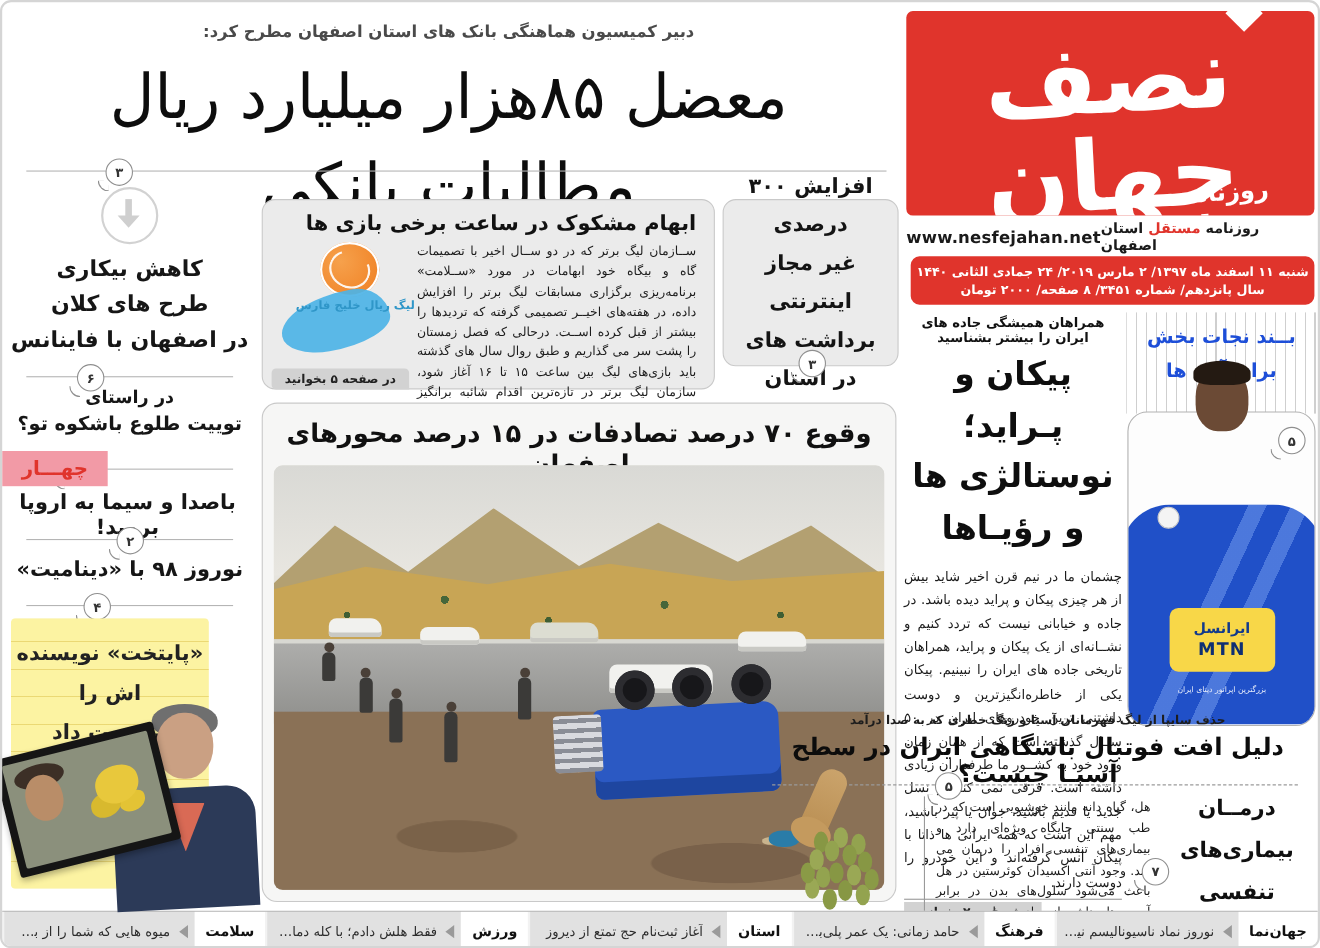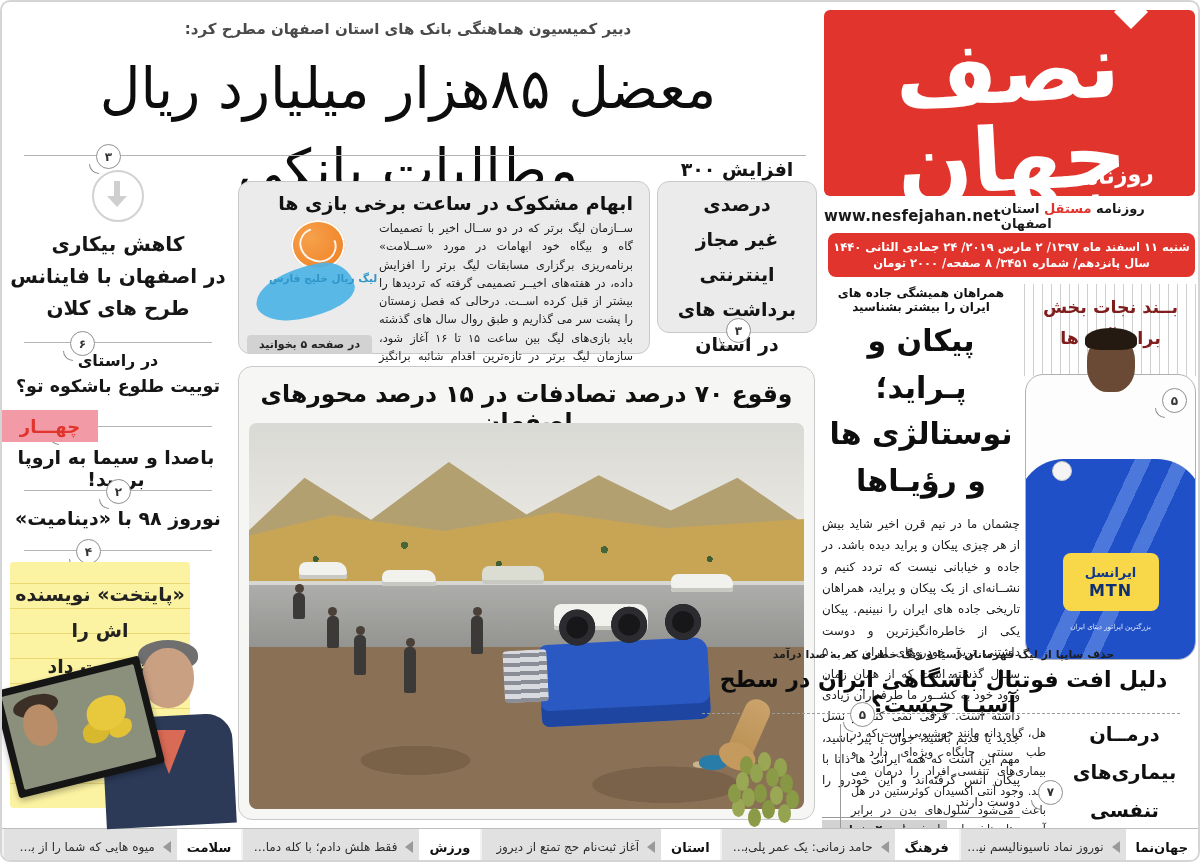--- a/index.html
+++ b/index.html
@@ -93,21 +93,21 @@
   
   .pride{left:820px;top:284px;width:198px;}
   .pr-kicker{font-size:12px;font-weight:bold;color:#111;text-align:center;}
   .pr-head{font-size:30px;font-weight:bold;color:#0e0e0e;text-align:center;line-height:1.55;margin-top:4px;}
   .pr-body{margin-top:10px;font-size:12px;line-height:1.78;text-align:justify;color:#1b1b1b;}
   .pr-foot{margin-top:4px;border-top:1px solid #9a9a9a;padding-top:0;text-align:left;}
   .chip2{display:inline-block;background:#d2d2d2;font-size:11px;font-weight:bold;color:#222;padding:3px 12px;border-radius:0 0 4px 4px;}
   
   .est{left:1022px;top:282px;width:173px;height:380px;}
   .stripes{position:absolute;left:0;right:0;top:0;height:92px;background:repeating-linear-gradient(90deg,#cfcfcf 0 1px,transparent 1px 9px);}
-  .est-head{position:absolute;left:0;right:0;top:8px;font-size:17.5px;font-weight:bold;color:#7f1d1d;text-align:center;line-height:1.75;}
+  .est-head{position:absolute;left:0;right:0;top:8px;font-size:17.5px;font-weight:bold;color:#1d4ed8;text-align:center;line-height:1.75;}
   .est-frame{position:absolute;left:1px;right:1px;top:90px;bottom:4px;border:1.6px solid #b2b2b2;border-radius:18px;overflow:hidden;background:#fdfdfd;}
   .p-head{position:absolute;left:50%;top:50px;width:48px;height:58px;margin-left:-24px;background:#6b4a35;border-radius:46% 46% 42% 42%;z-index:3;}
   .p-hair{position:absolute;left:50%;top:44px;width:52px;height:22px;margin-left:-26px;background:#241a12;border-radius:50% 50% 30% 30%;z-index:4;}
   .p-torso{position:absolute;left:-8px;right:-8px;bottom:0;height:200px;background:#2050c8;border-radius:46px 46px 0 0;
            background-image:linear-gradient(115deg,transparent 42%,rgba(120,160,240,.5) 42% 48%,transparent 48% 56%,rgba(120,160,240,.5) 56% 62%,transparent 62%);}
   .patch{position:absolute;left:50%;bottom:48px;width:96px;height:58px;margin-left:-48px;background:#f8d748;border-radius:8px;
          display:flex;flex-direction:column;align-items:center;justify-content:center;gap:1px;}
   .sp-fa{font-size:13px;font-weight:bold;color:#123a8c;}
   .sp-en{font-size:16px;font-weight:bold;color:#0f2f73;letter-spacing:1px;}
   .sp-tag{position:absolute;left:0;right:0;bottom:28px;text-align:center;font-size:7px;color:#e6ecfa;}
@@ -156,22 +156,22 @@
 
   <div class="abs c lead-kicker">دبیر کمیسیون هماهنگی بانک های استان اصفهان مطرح کرد:</div>
   <div class="abs c lead-head">معضل ۸۵هزار میلیارد ریال مطالبات بانکی</div>
   <div class="abs hline" style="left:22px;top:153px;width:782px;">
     <span class="pnum" style="left:72px;top:-12px;">۳</span>
   </div>
 
   <div class="abs circ-icon"></div>
   <div class="abs c lc-head1">
     <div>کاهش بیکاری</div>
+    <div>طرح های کلان</div>
     <div>در اصفهان با فاینانس</div>
-    <div>طرح های کلان</div>
   </div>
   <div class="abs hline" style="left:22px;top:340px;width:188px;">
     <span class="pnum" style="left:46px;top:-12px;">۶</span>
   </div>
   <div class="abs c lc-head2a">در راستای</div>
   <div class="abs c lc-head2b">توییت طلوع باشکوه تو؟</div>
   <div class="abs pink-tag">چهـــار</div>
   <div class="abs hline" style="left:22px;top:424px;width:188px;">
     <span class="pnum" style="left:32px;top:-12px;">۵</span>
   </div>

